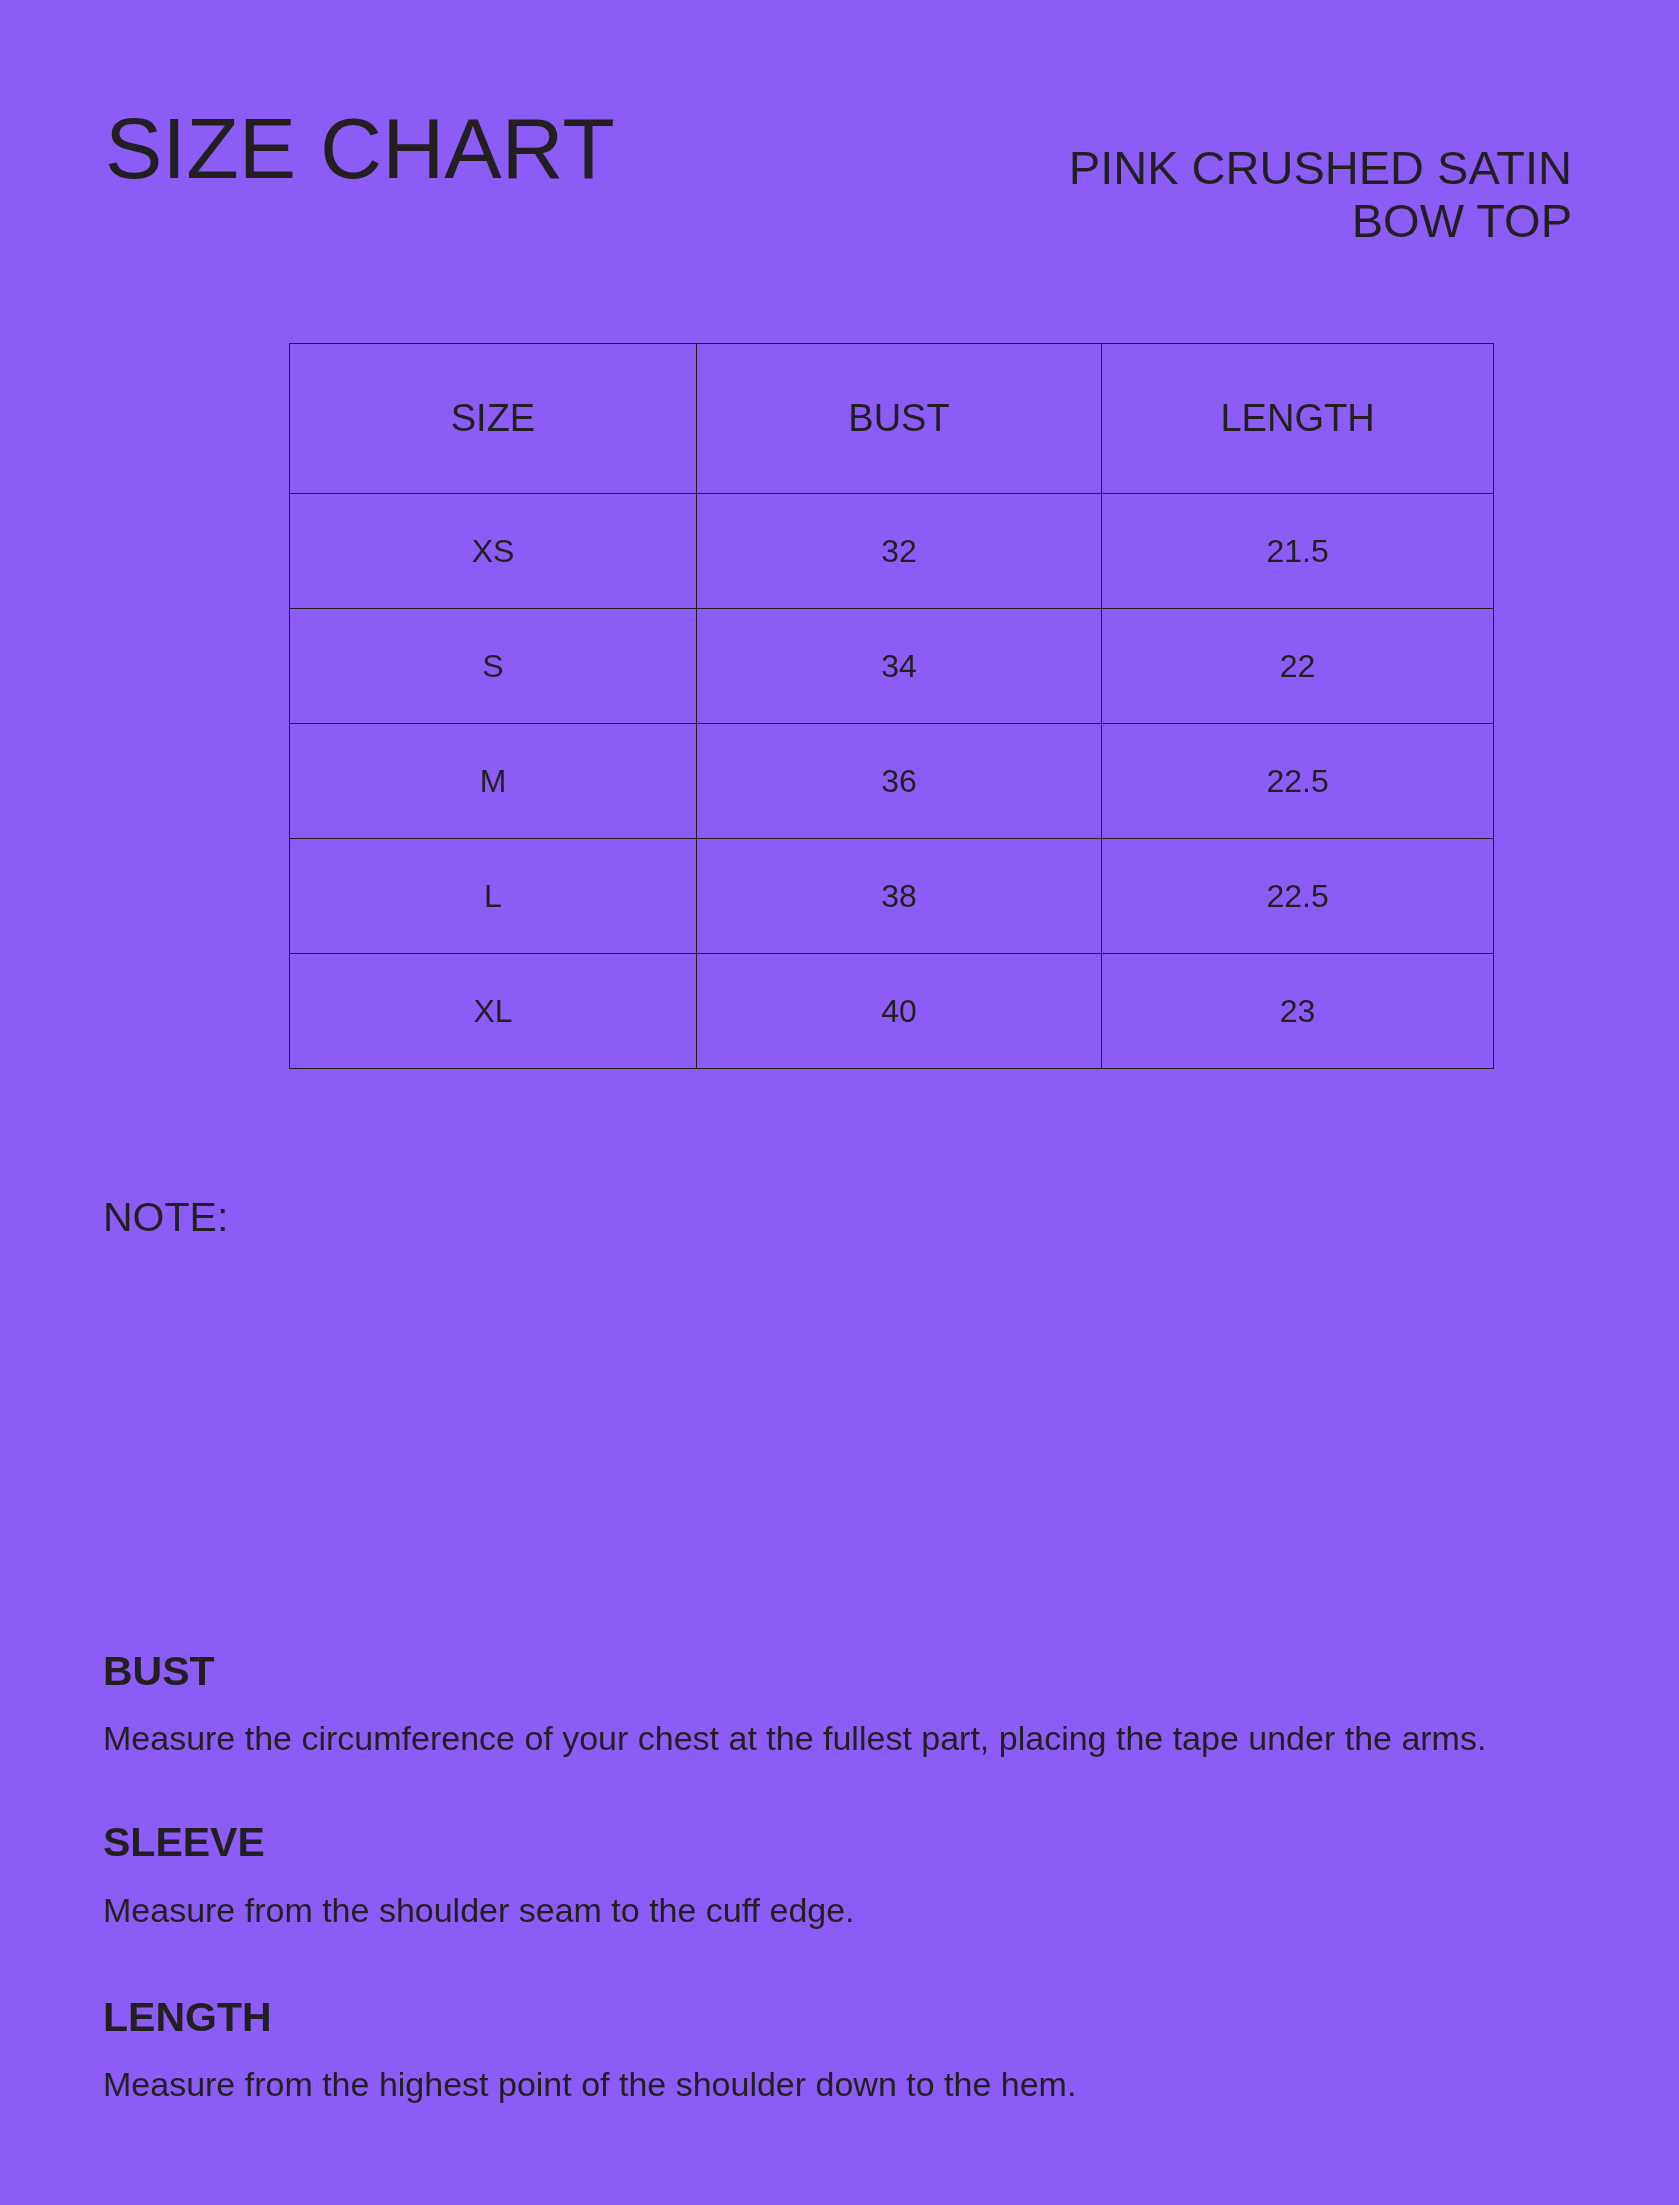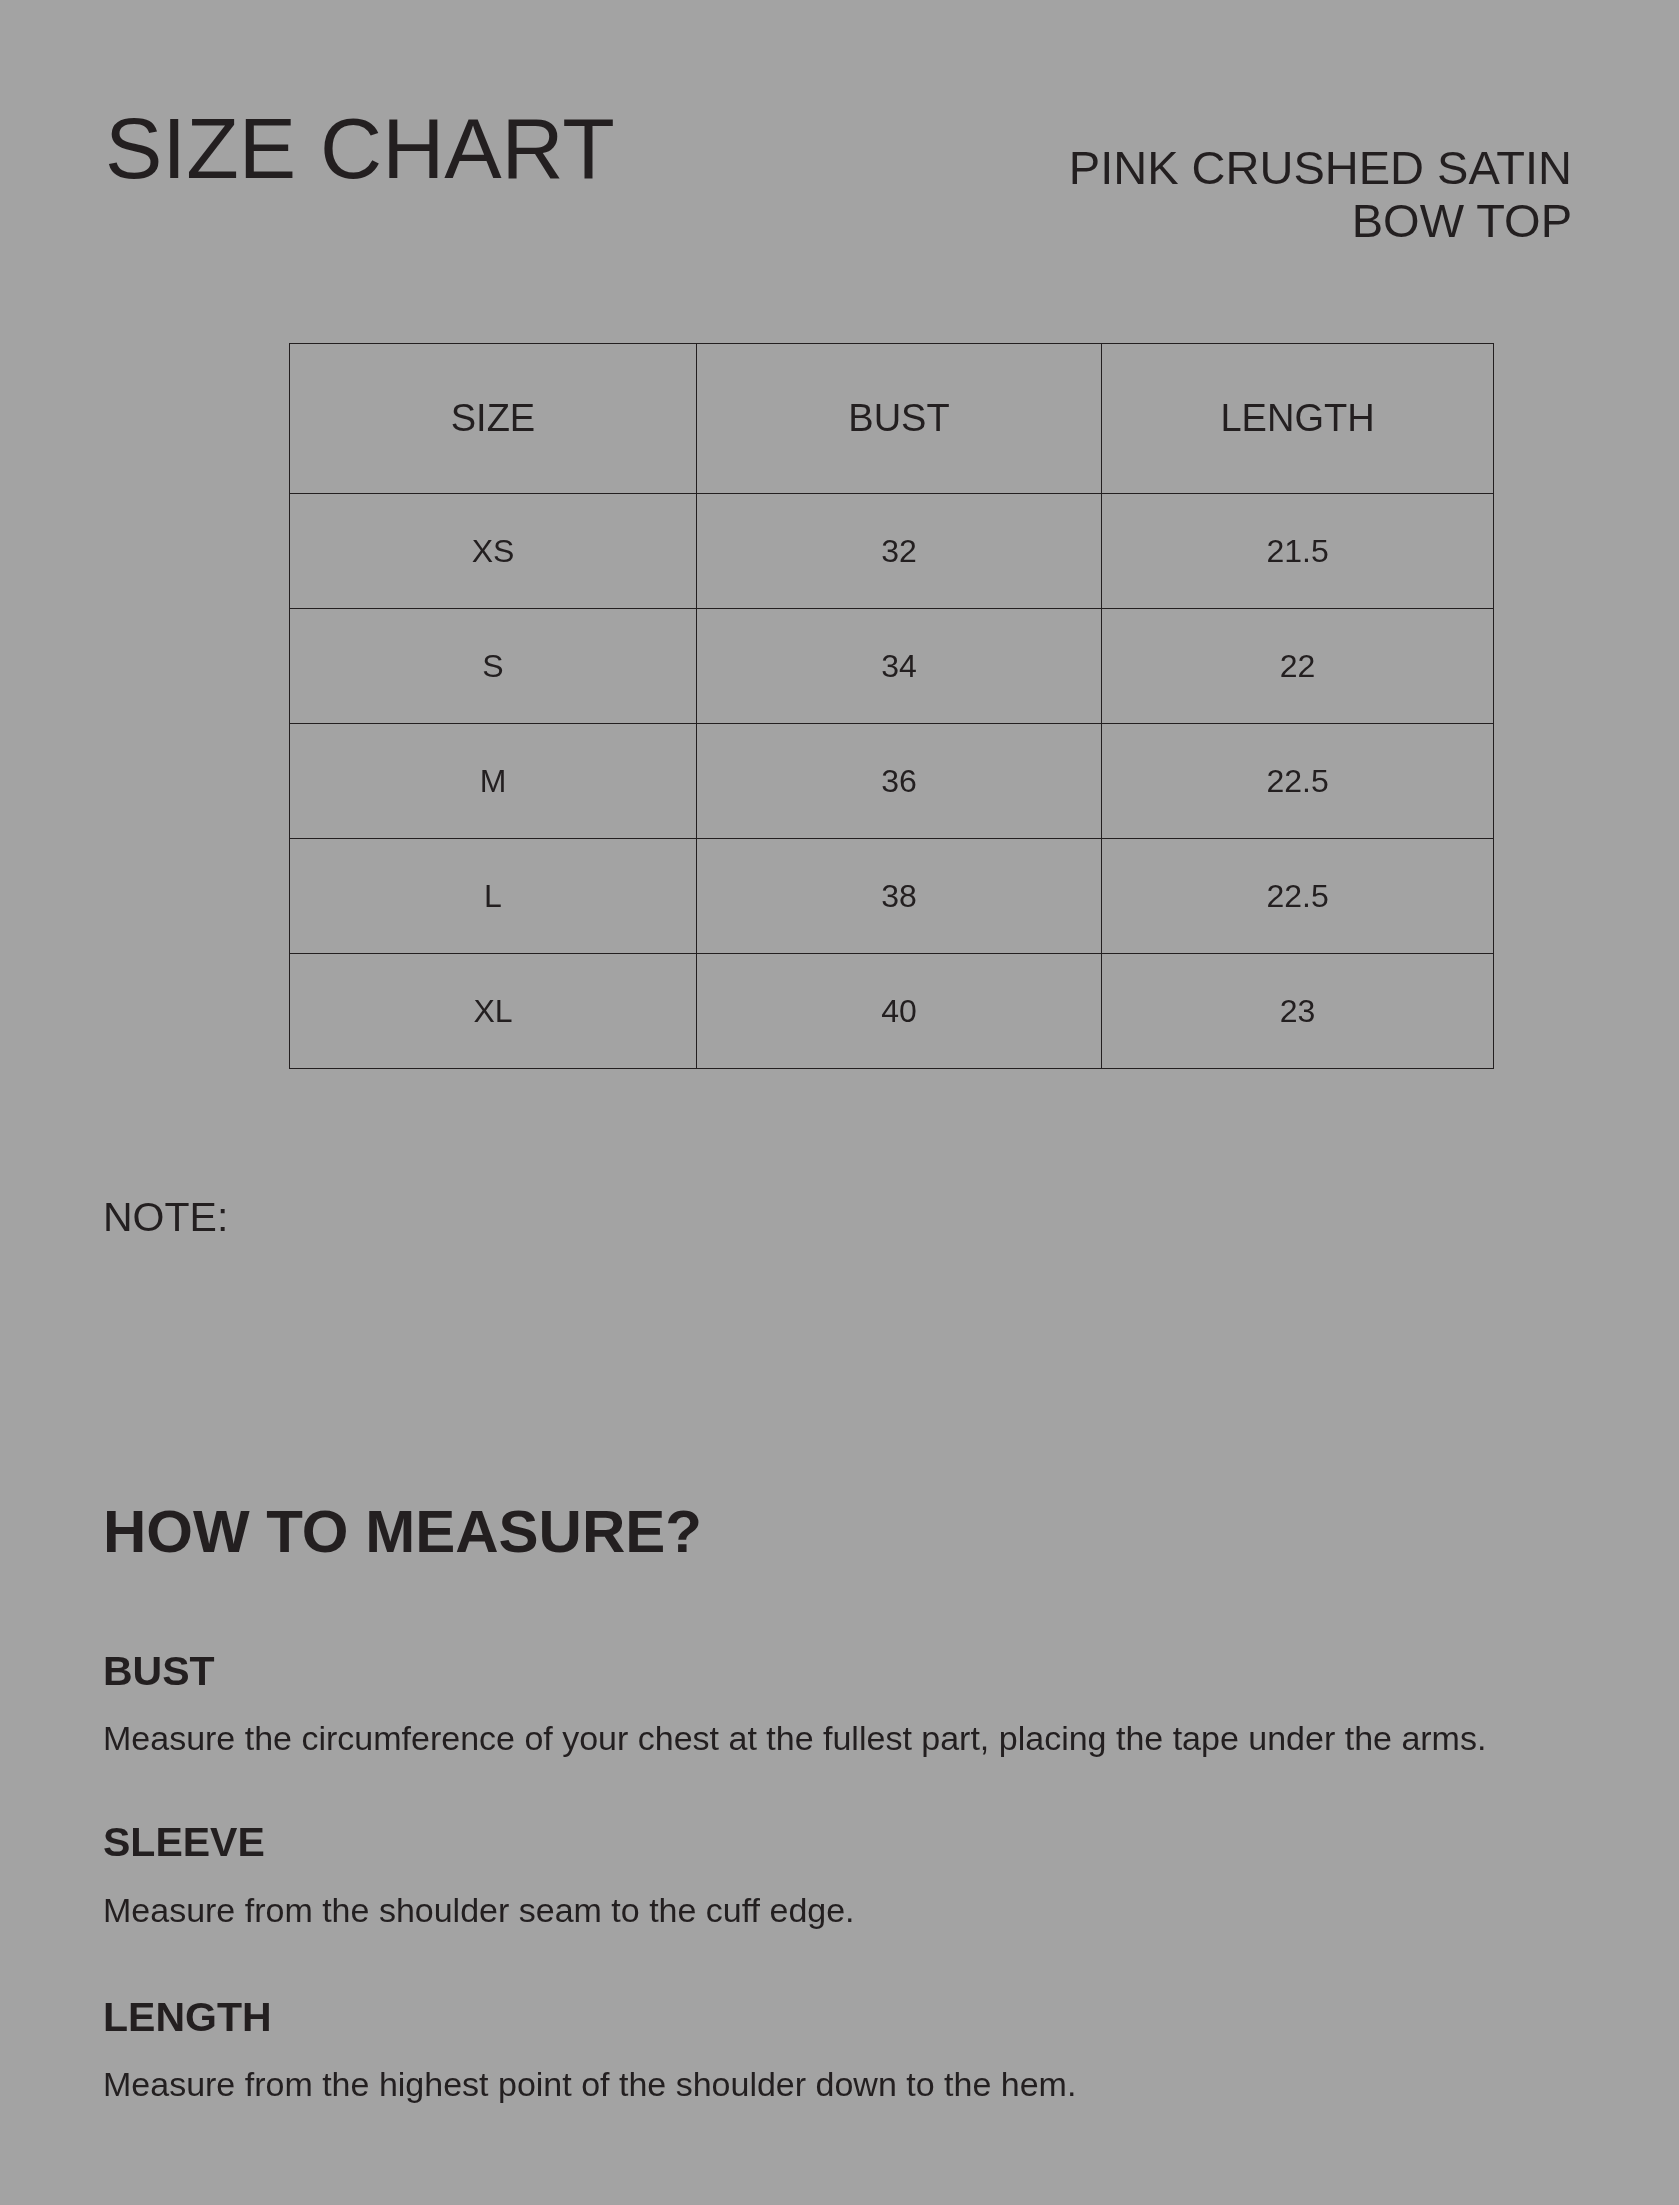--- a/index.html
+++ b/index.html
@@ -1,20 +1,20 @@
 <!DOCTYPE html>
 <html style="font-size:9.6px"><head>
 <meta charset="utf-8">
 <style>
   html,body{margin:0;padding:0;background:#ffffff;}
   .page{
     position:relative;
     width:1679px;
     height:2205px;
-    background:#a3a3a3;
+    background:#8b5cf6;
     font-family:"Liberation Sans",sans-serif;
     color:#231f20;
     overflow:hidden;
   }
   .abs{position:absolute;white-space:nowrap;}
 
   
   .doc-title{
     left:105px;top:105px;
     font-size:86px;line-height:1;font-weight:400;
@@ -120,21 +120,20 @@
         <td>XL</td>
         <td>40</td>
         <td>23</td>
       </tr>
     </tbody>
   </table>
 
   <div class="abs note-heading">NOTE:</div>
 
 
-  <div class="abs htm-heading">HOW TO MEASURE?</div>
 
   <div class="abs sub-heading bust-h">BUST</div>
   <div class="abs sub-body bust-p">Measure the circumference of your chest at the fullest part, placing the tape under the arms.</div>
 
   <div class="abs sub-heading sleeve-h">SLEEVE</div>
   <div class="abs sub-body sleeve-p">Measure from the shoulder seam to the cuff edge.</div>
 
   <div class="abs sub-heading length-h">LENGTH</div>
   <div class="abs sub-body length-p">Measure from the highest point of the shoulder down to the hem.</div>
 

